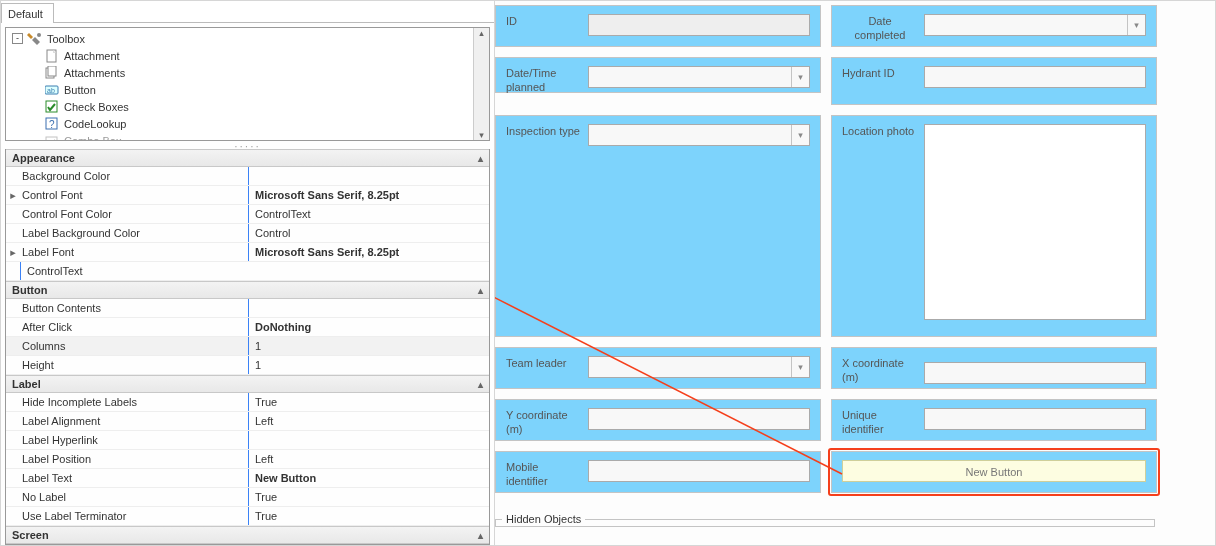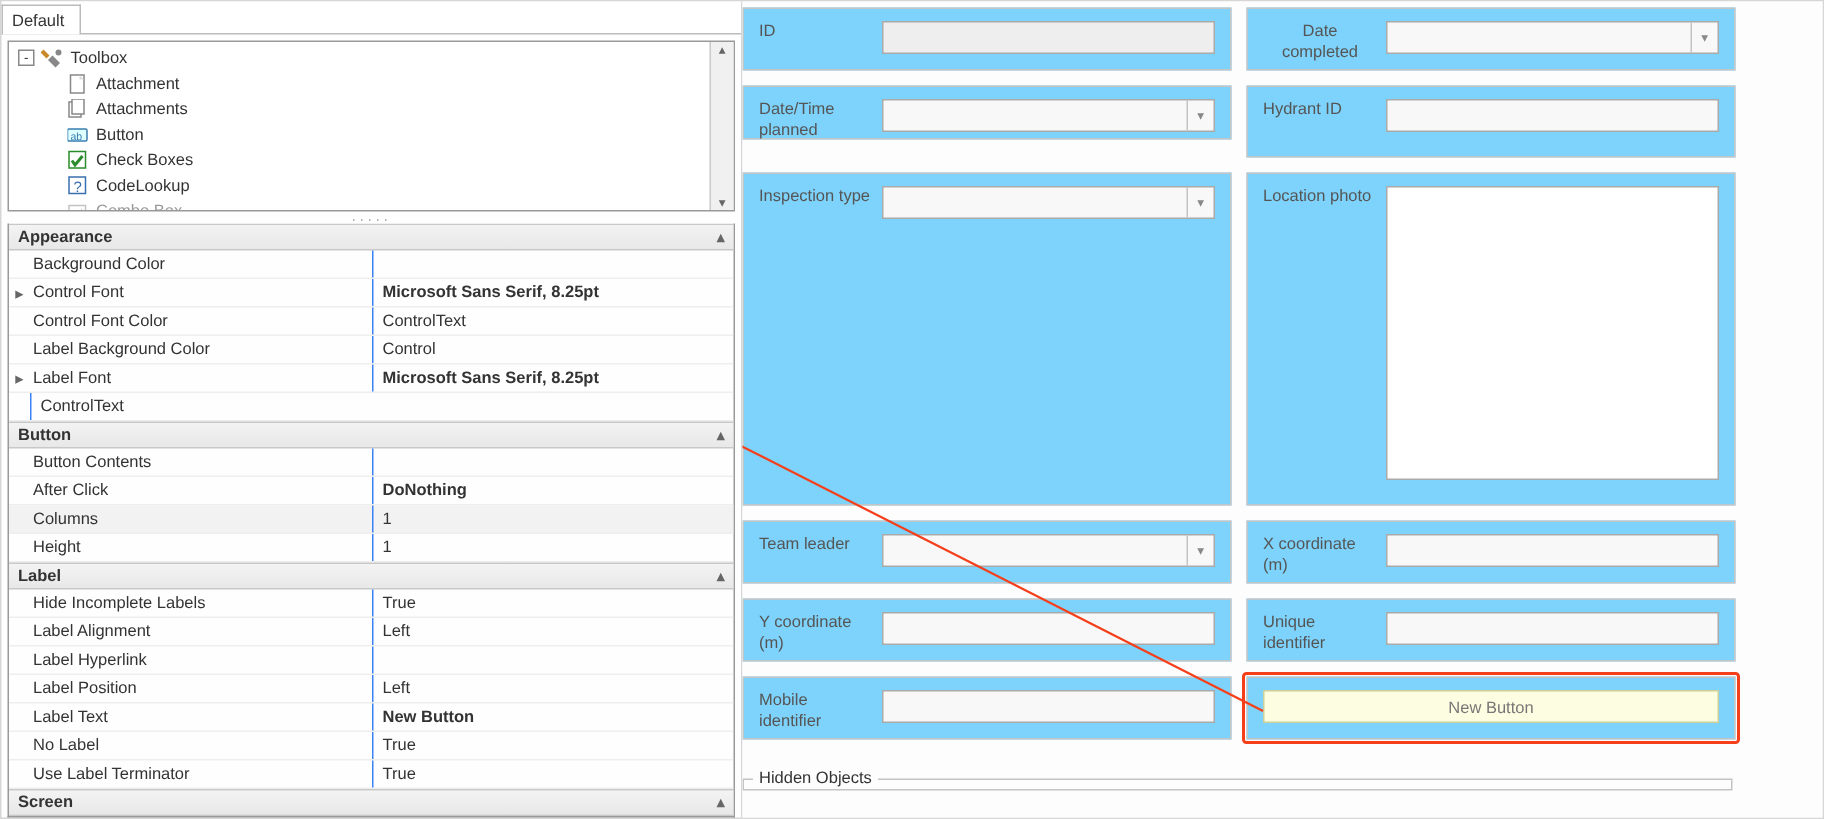--- a/index.html
+++ b/index.html
@@ -396,21 +396,21 @@
 
     <div class="fieldset" style="left:0;top:346px;width:326px;height:42px;">
       <div class="form-row" style="padding:8px 10px;">
         <div class="form-label">Team leader</div>
         <div class="form-input">
             <div class="drop">▾</div>
           </div>
       </div>
     </div>
     <div class="fieldset" style="left:336px;top:346px;width:326px;height:42px;">
-      <div class="form-row" style="padding:8px 10px;">
+      <div class="form-row" style="padding:8px 10px;align-items:flex-end;">
         <div class="form-label">X coordinate (m)</div>
         <div class="form-input"></div>
       </div>
     </div>
 
     <div class="fieldset" style="left:0;top:398px;width:326px;height:42px;">
       <div class="form-row" style="padding:8px 10px;">
         <div class="form-label">Y coordinate (m)</div>
         <div class="form-input"></div>
       </div>

